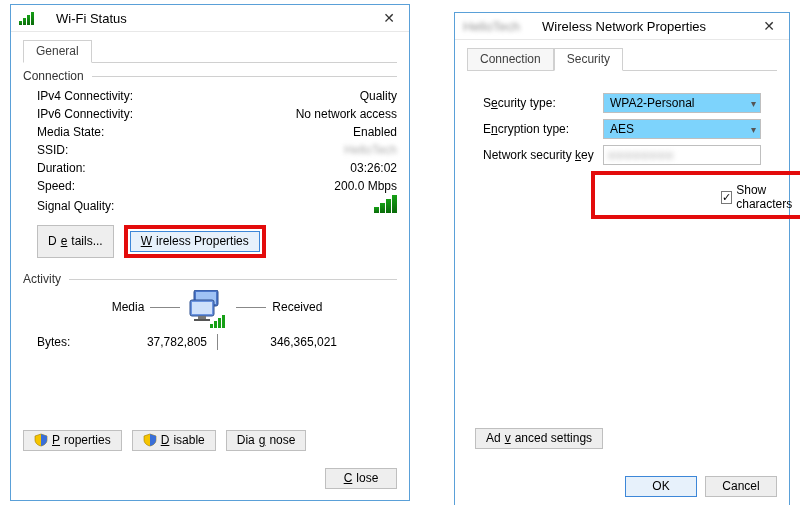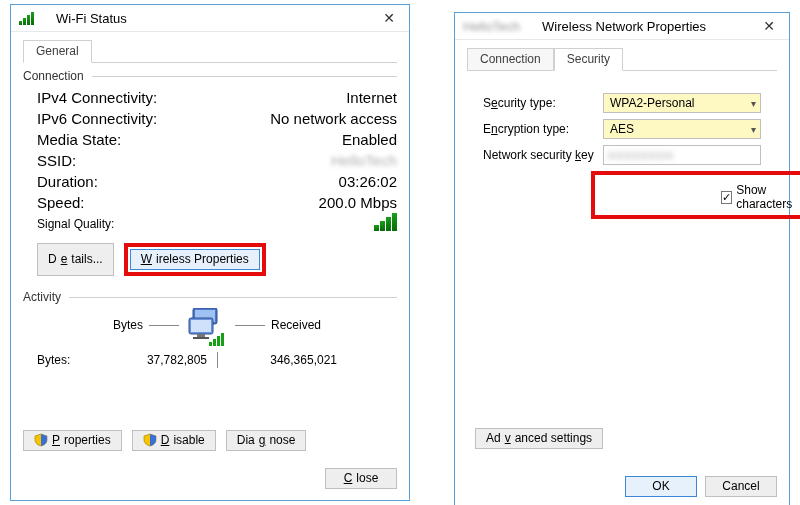--- a/index.html
+++ b/index.html
@@ -57,21 +57,21 @@
   }
   .tab.inactive { background:#f7f7f7; border-bottom:1px solid #d0d0d0; }
   .tab.active   { background:#fff; border-bottom:1px solid #fff; }
 
   .section-title {
     display:flex; align-items:center; gap:8px;
     color:#333; margin: 6px 0 4px;
   }
   .section-title .rule { flex:1; height:1px; background:#d0d0d0; }
 
-  .kv { display:flex; padding:2px 0 2px 14px; font-size:15px; }
+  .kv { display:flex; padding:2px 0 2px 14px; font-size:12px; }
   .kv .k { flex:1; }
   .kv .v { }
 
   .btn {
     display:inline-flex; align-items:center; justify-content:center;
     gap:4px;
     background:#eee;
     border:1px solid #bfbfbf;
     padding:2px 10px 3px;
     font-size:12px;
@@ -109,21 +109,21 @@
   .shield{width:14px;height:14px;display:inline-block;}
   .shield svg{width:14px;height:14px;display:block;}
 
   
   .form-row { display:flex; align-items:center; margin:6px 8px; }
   .form-row .lbl { width:120px; }
   .form-row .lbl .u{ text-decoration:underline;}
   .select {
     flex:1;
     display:flex; align-items:center; justify-content:space-between;
-    background:#fef9c3; border:1px solid #bfbfbf;
+    background:#7dd3fc; border:1px solid #bfbfbf;
     padding:2px 4px 2px 6px; height:20px;
   }
   .select .chev { font-size:10px; color:#555; }
   .textinput {
     flex:1;
     border:1px solid #bfbfbf; background:#fff;
     height:20px; padding:0 4px;
     display:flex; align-items:center;
   }
   .textinput .masked { filter:blur(3px); color:#b0b0b0; letter-spacing:1px;}
@@ -171,21 +171,21 @@
       <div class="tab active">General</div>
     </div>
 
     <div class="section-title">
       <span>Connection</span>
           <div class="rule"></div>
     </div>
 
     <div class="kv">
       <span class="k">IPv4 Connectivity:</span>
-      <span class="v">Internet</span>
+      <span class="v">Quality</span>
     </div>
     <div class="kv">
       <span class="k">IPv6 Connectivity:</span>
       <span class="v">No network access</span>
     </div>
     <div class="kv">
       <span class="k">Media State:</span>
       <span class="v">Enabled</span>
     </div>
     <div class="kv">
@@ -223,21 +223,21 @@
         </div>
       </span>
     </div>
 
     <div class="section-title" style="margin-top:14px">
       <span>Activity</span>
           <div class="rule"></div>
     </div>
 
     <div class="act-head">
-      <span>Bytes</span>
+      <span>Media</span>
       <div class="dash"></div>
       <div class="monitor">
         <svg viewBox="0 0 44 40">
           <rect x="8" y="0" width="24" height="16" rx="2" fill="#4b76c9" stroke="#2c4f8f"></rect>
           <rect x="10" y="2" width="20" height="12" fill="#9fc2f4"></rect>
           <rect x="4" y="10" width="24" height="16" rx="2" fill="#6a93df" stroke="#2c4f8f"></rect>
           <rect x="6" y="12" width="20" height="12" fill="#cfe1fb"></rect>
           <rect x="12" y="26" width="8" height="3" fill="#777"></rect>
           <rect x="8" y="29" width="16" height="2" fill="#555"></rect>
           <g transform="translate(24,24)">

